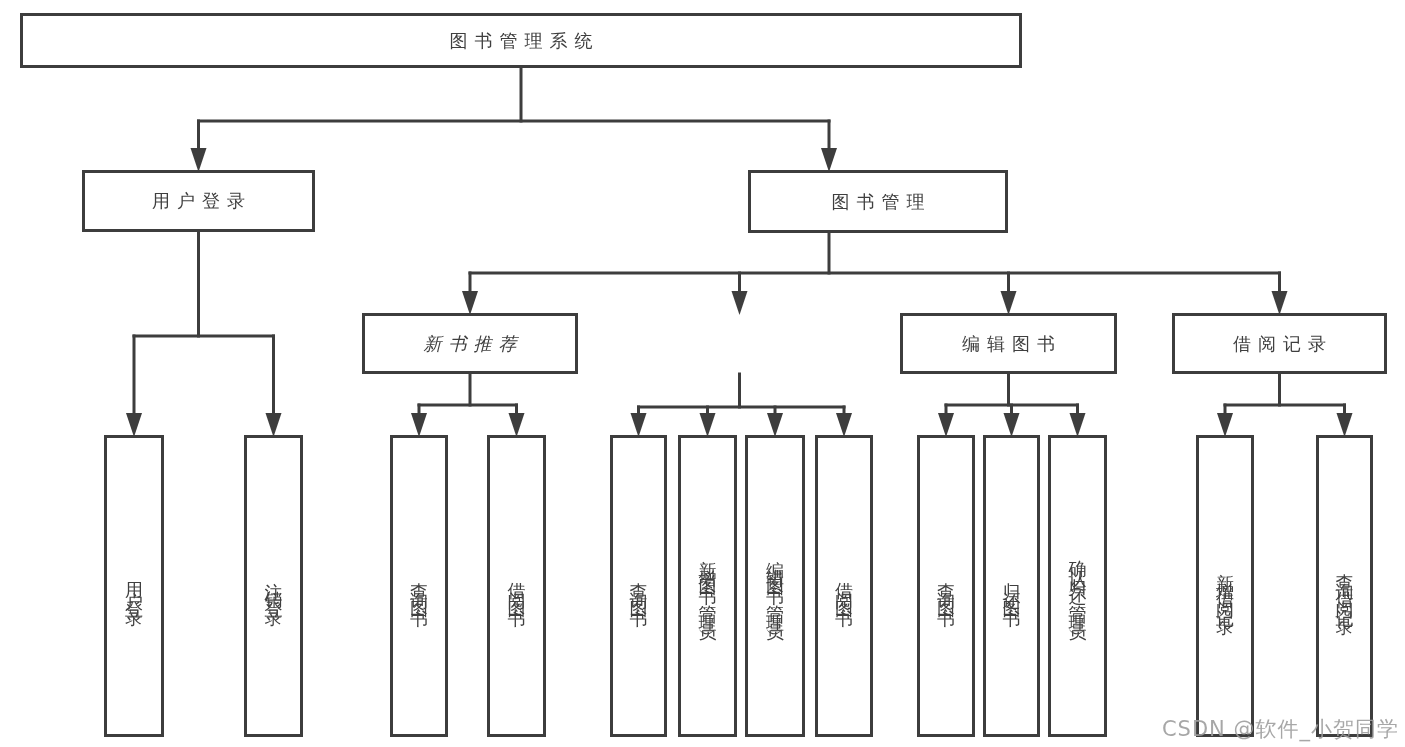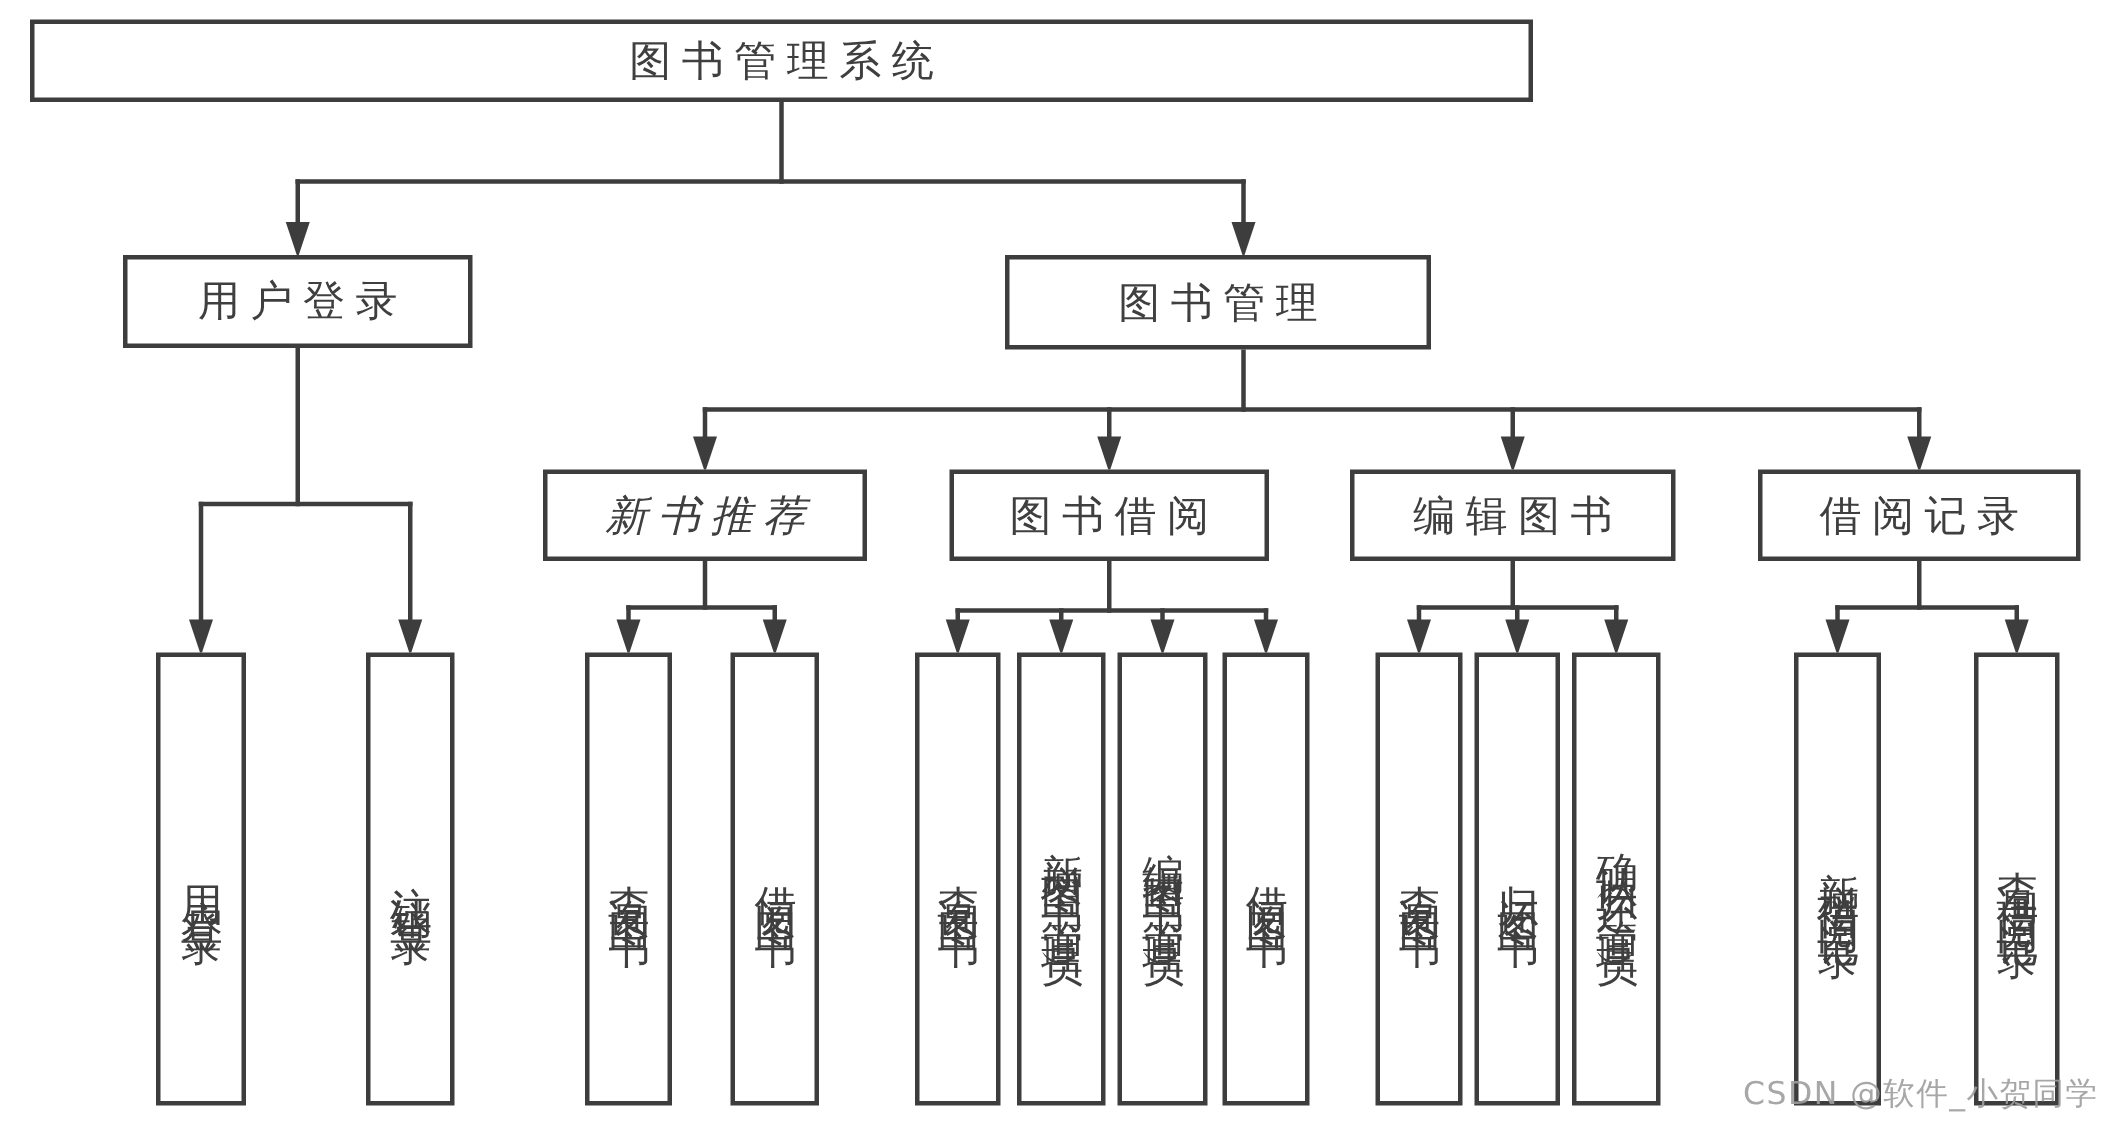--- a/index.html
+++ b/index.html
@@ -25,21 +25,21 @@
   }
   .node {
     position: absolute;
     box-sizing: border-box;
     border: 3px solid var(--line, #3d3d3d);
     background: #ffffff;
     display: flex;
     align-items: center;
     justify-content: center;
     color: var(--text, #3f3f3f);
-    font-size: 28px;
+    font-size: 18px;
   }
   .node.h .lbl {
     letter-spacing: 7px;
     text-indent: 7px;
     white-space: nowrap;
   }
   .node.v .lbl {
     writing-mode: vertical-rl;
     text-orientation: mixed;
     letter-spacing: 9px;
@@ -115,28 +115,25 @@
       <line x1="1344.5" y1="405" x2="1344.5" y2="417" stroke="#3d3d3d" stroke-width="3" stroke-linecap="square"></line>
       <polygon points="1336.5,413 1352.5,413 1344.5,437" fill="#3d3d3d"></polygon>
     </svg>
 
   <div class="node h" style="left: 20px; top: 13px; width: 1002px; height: 55px;">
       <span class="lbl">图书管理系统</span>
     </div>
     <div class="node h" style="left: 82px; top: 170px; width: 233px; height: 62px;">
       <span class="lbl">用户登录</span>
     </div>
-    <div class="node h" style="left: 670px; top: 170px; width: 284px; height: 63px;">
+    <div class="node h" style="left: 748px; top: 170px; width: 260px; height: 63px;">
       <span class="lbl">图书管理</span>
     </div>
     <div class="node h" style="left: 362px; top: 313px; width: 216px; height: 61px; font-style: italic;">
       <span class="lbl">新书推荐</span>
-    </div>
-    <div class="node h" style="left: 633px; top: 313px; width: 213px; height: 61px;">
-      <span class="lbl">图书借阅</span>
     </div>
     <div class="node h" style="left: 900px; top: 313px; width: 217px; height: 61px;">
       <span class="lbl">编辑图书</span>
     </div>
     <div class="node h" style="left: 1172px; top: 313px; width: 215px; height: 61px;">
       <span class="lbl">借阅记录</span>
     </div>
     <div class="node v" style="left: 104px; top: 435px; width: 60px; height: 302px;">
       <span class="lbl">用户登录</span>
     </div>

